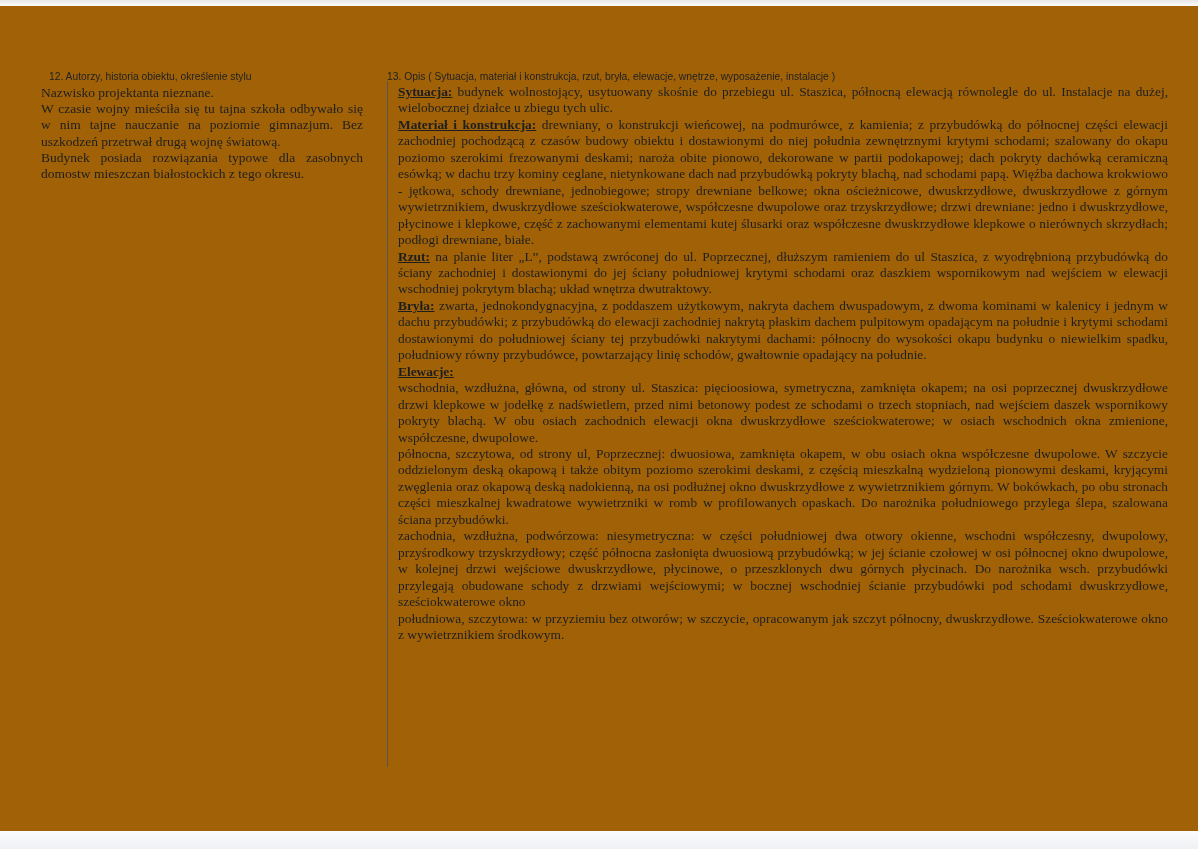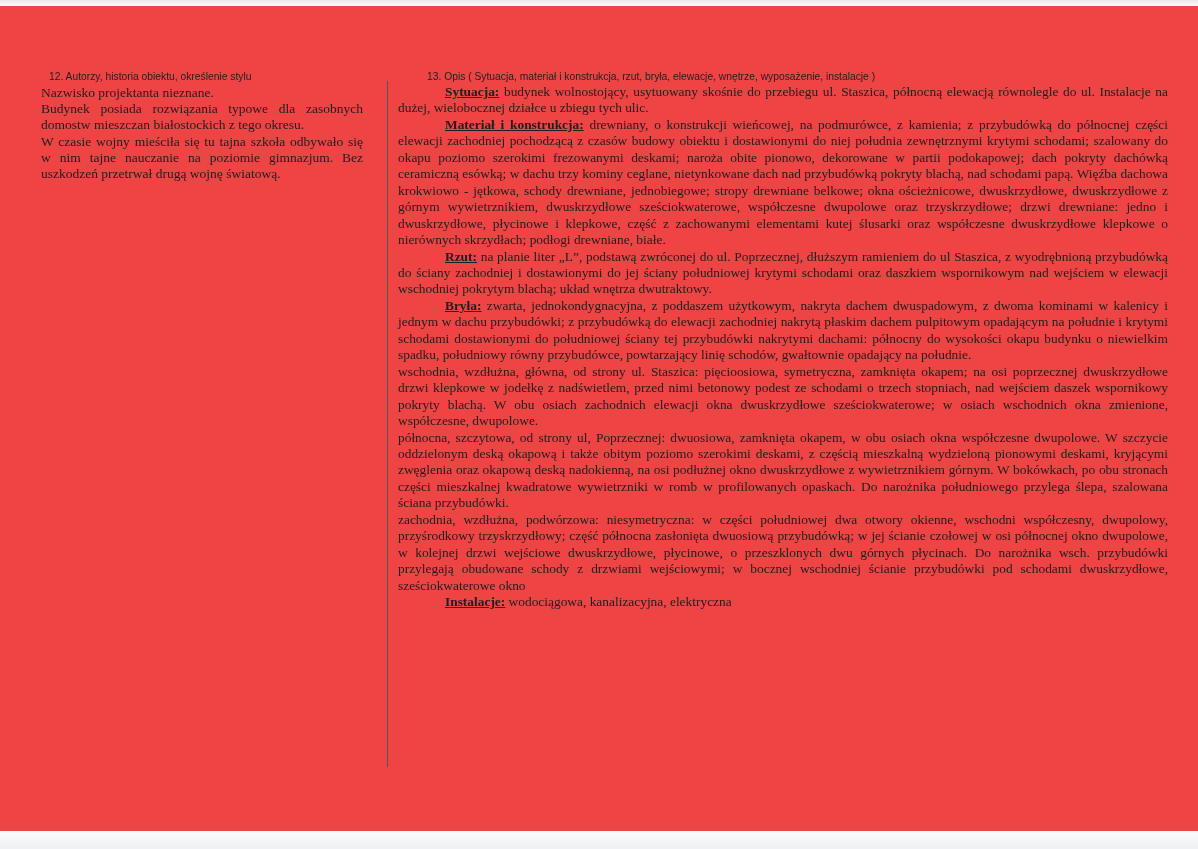--- a/index.html
+++ b/index.html
@@ -3,21 +3,21 @@
 <meta charset="utf-8">
 <style>
   html, body { margin: 0; padding: 0; }
   body {
     width: 1198px; height: 849px; overflow: hidden;
     background: #fdfdfd;
     position: relative;
     font-family: "Liberation Serif", serif;
     color: #1e1e1e;
   }
-  .page { position: absolute; left: 0; top: 0; width: 1198px; height: 849px; background: #ef4444; }
+  .page { position: absolute; left: 0; top: 0; width: 1198px; height: 849px; background: #a16207; }
   .small-heading {
     font-family: "Liberation Sans", sans-serif;
     font-size: 10.3px;
     color: #222;
     white-space: nowrap;
     position: absolute;
   }
   .left-col {
     position: absolute;
     left: 41px; top: 85px; width: 322px;
@@ -32,64 +32,67 @@
     left: 387px; top: 81px; width: 1px; height: 686px;
     background: #555;
   }
   .right-col {
     position: absolute;
     left: 398px; top: 84px; width: 770px;
     font-size: 13.4px;
     line-height: 16.45px;
   }
   .right-col p { margin: 0; text-align: justify; text-align-last: left; }
-  .lbl { font-weight: bold; text-decoration: underline; margin-left: 47px; }
+  .lbl { font-weight: bold; text-decoration: underline; }
   .sub { font-weight: normal; }
   .scan-edge-top { position:absolute; left:0; top:0; width:1198px; height:6px; background:linear-gradient(#e8e8e8,#fcfcfc); }
   .scan-edge-bottom { position:absolute; left:0; bottom:0; width:1198px; height:18px; background:linear-gradient(#fcfcfc,#eef0f3); }
 </style>
 </head>
 <body>
 
 <div class="page">
   <div class="scan-edge-top"></div>
 
   <div class="small-heading" style="left:49px; top:71px;">12. Autorzy, historia obiektu, określenie stylu</div>
 
   <div class="left-col">
     <p class="nowrap">Nazwisko projektanta  nieznane.</p>
+    <p class="just">W czasie wojny mieściła się tu tajna szkoła odbywało się w nim tajne nauczanie na poziomie gimnazjum. Bez uszkodzeń przetrwał drugą  wojnę światową.</p>
     <p class="just">Budynek posiada rozwiązania typowe dla zasobnych domostw mieszczan białostockich z tego okresu.</p>
-    <p class="just">W czasie wojny mieściła się tu tajna szkoła odbywało się w nim tajne nauczanie na poziomie gimnazjum. Bez uszkodzeń przetrwał drugą  wojnę światową.</p>
   </div>
 
   <div class="divider"></div>
 
-  <div class="small-heading" style="left:387px; top:71px;margin-left:40px;">13. Opis ( Sytuacja, materiał i konstrukcja, rzut, bryła, elewacje, wnętrze, wyposażenie, instalacje )</div>
+  <div class="small-heading" style="left:387px; top:71px;">13. Opis ( Sytuacja, materiał i konstrukcja, rzut, bryła, elewacje, wnętrze, wyposażenie, instalacje )</div>
 
   <div class="right-col">
     <p>
       <span class="lbl">Sytuacja:</span><span> budynek wolnostojący, usytuowany skośnie do przebiegu ul. Staszica, północną elewacją równolegle do ul. Instalacje na dużej, wielobocznej działce u zbiegu tych ulic.</span>
     </p>
     <p>
       <span class="lbl">Materiał i konstrukcja:</span><span> drewniany, o konstrukcji wieńcowej, na podmurówce, z kamienia; z przybudówką do północnej części elewacji zachodniej pochodzącą z czasów budowy obiektu i dostawionymi do niej południa zewnętrznymi krytymi schodami;  szalowany do okapu poziomo szerokimi frezowanymi deskami; naroża obite pionowo, dekorowane w partii podokapowej; dach pokryty dachówką ceramiczną esówką; w dachu trzy kominy ceglane, nietynkowane dach nad przybudówką pokryty blachą, nad schodami papą. Więźba  dachowa krokwiowo - jętkowa, schody drewniane, jednobiegowe; stropy drewniane  belkowe; okna ościeżnicowe, dwuskrzydłowe, dwuskrzydłowe z górnym wywietrznikiem, dwuskrzydłowe sześciokwaterowe, współczesne dwupolowe oraz trzyskrzydłowe; drzwi drewniane: jedno i dwuskrzydłowe, płycinowe i klepkowe, część z zachowanymi elementami kutej ślusarki oraz współczesne dwuskrzydłowe klepkowe o nierównych skrzydłach; podłogi drewniane, białe.</span>
     </p>
     <p>
       <span class="lbl">Rzut:</span><span> na planie liter „L”,  podstawą zwróconej do ul. Poprzecznej, dłuższym ramieniem do ul Staszica, z wyodrębnioną przybudówką do ściany zachodniej i dostawionymi do jej ściany południowej krytymi schodami oraz daszkiem wspornikowym nad wejściem w elewacji wschodniej pokrytym blachą; układ wnętrza dwutraktowy.</span>
     </p>
     <p>
       <span class="lbl">Bryła:</span><span> zwarta, jednokondygnacyjna, z poddaszem użytkowym, nakryta dachem dwuspadowym, z dwoma kominami w kalenicy i jednym w dachu przybudówki; z przybudówką do elewacji zachodniej nakrytą płaskim dachem pulpitowym opadającym na południe i krytymi schodami dostawionymi do południowej ściany tej przybudówki nakrytymi dachami: północny do wysokości okapu budynku o niewielkim spadku, południowy równy przybudówce, powtarzający linię schodów, gwałtownie opadający na południe.</span>
     </p>
     <p>
+      <span class="lbl">Elewacje:</span>
+    </p>
+    <p>
       <span class="sub">wschodnia, wzdłużna, główna, od strony ul. Staszica</span><span>: pięcioosiowa, symetryczna, zamknięta okapem; na osi poprzecznej dwuskrzydłowe drzwi klepkowe  w jodełkę z nadświetlem, przed nimi betonowy podest ze schodami o trzech stopniach, nad wejściem daszek wspornikowy pokryty blachą. W obu osiach zachodnich elewacji okna dwuskrzydłowe sześciokwaterowe; w osiach wschodnich okna zmienione, współczesne, dwupolowe.</span>
     </p>
     <p>
       <span class="sub">północna, szczytowa, od strony ul, Poprzecznej:</span><span> dwuosiowa, zamknięta okapem, w obu osiach okna współczesne dwupolowe. W szczycie oddzielonym deską okapową i także obitym poziomo szerokimi deskami, z częścią mieszkalną wydzieloną pionowymi deskami, kryjącymi zwęglenia oraz okapową deską nadokienną, na osi podłużnej okno dwuskrzydłowe z wywietrznikiem górnym. W bokówkach, po obu stronach części mieszkalnej kwadratowe wywietrzniki w romb w profilowanych opaskach. Do narożnika południowego przylega ślepa, szalowana ściana przybudówki.</span>
     </p>
     <p>
       <span class="sub">zachodnia, wzdłużna, podwórzowa:</span><span> niesymetryczna: w części południowej dwa otwory okienne, wschodni współczesny, dwupolowy, przyśrodkowy trzyskrzydłowy; część północna zasłonięta dwuosiową przybudówką; w jej ścianie czołowej w osi północnej okno dwupolowe, w kolejnej drzwi wejściowe dwuskrzydłowe, płycinowe, o przeszklonych dwu górnych płycinach. Do narożnika wsch. przybudówki przylegają obudowane schody z drzwiami wejściowymi; w bocznej wschodniej ścianie przybudówki  pod schodami dwuskrzydłowe, sześciokwaterowe okno</span>
     </p>
     <p>
-      <span class="lbl">Instalacje:</span><span> wodociągowa, kanalizacyjna, elektryczna</span>
+      <span class="sub">południowa, szczytowa:</span><span> w przyziemiu bez otworów; w szczycie, opracowanym jak szczyt północny, dwuskrzydłowe. Sześciokwaterowe okno z wywietrznikiem środkowym.</span>
     </p>
   </div>
 
   <div class="scan-edge-bottom"></div>
 </div>
 
 </body></html>

